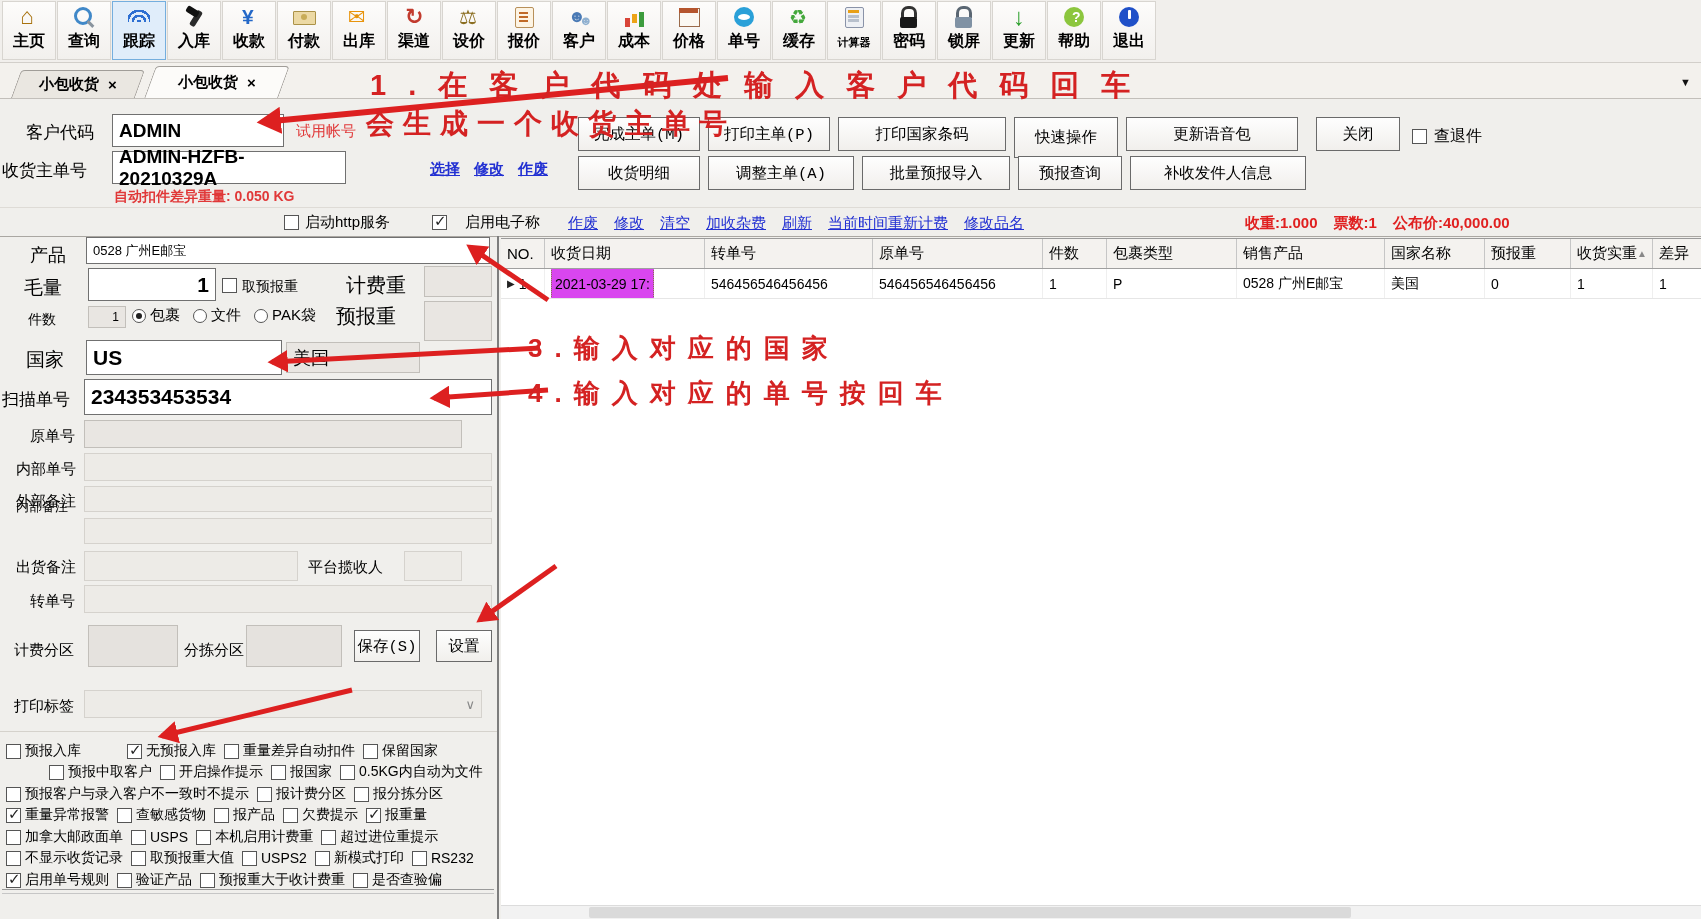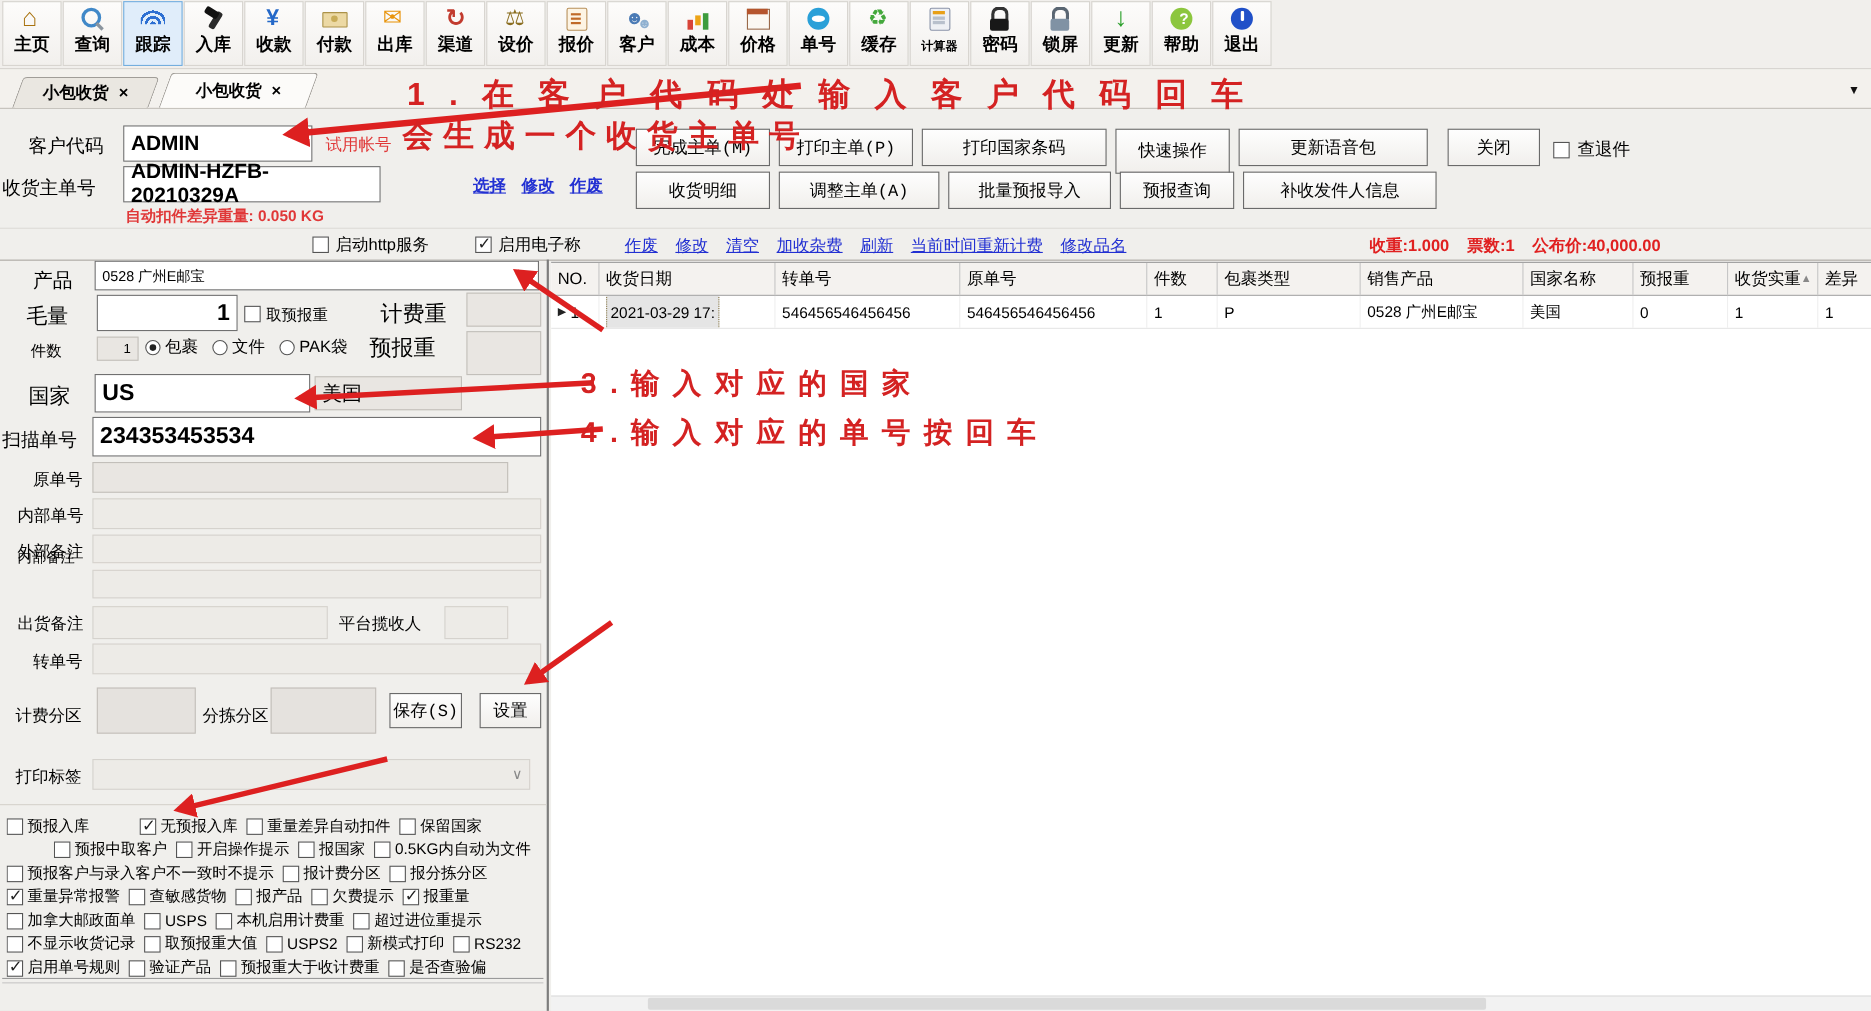--- a/index.html
+++ b/index.html
@@ -80,21 +80,21 @@
   
   .optrow{position:absolute;left:6px;width:490px;height:20px;display:flex;align-items:center;gap:8px;overflow:hidden;}
   .opt{display:flex;align-items:center;gap:4px;cursor:pointer;flex:none;}
   .opttext{font-size:14px;white-space:nowrap;}
   
   .table{position:absolute;left:501px;top:238px;right:0;bottom:13px;background:#fff;overflow:hidden;border-top:1px solid #9a9a9a;}
   .thead{display:flex;height:29px;background:#f4f2ef;border-bottom:1px solid #9f9f9f;}
   .th{flex:none;display:flex;align-items:center;padding:0 6px;font-size:15px;border-right:1px solid #c6c6c6;box-sizing:border-box;white-space:nowrap;overflow:hidden;cursor:pointer;}
   .trow{display:flex;height:29px;border-bottom:1px solid #e6e6e6;background:#fff;cursor:pointer;}
   .td{flex:none;display:flex;align-items:center;padding:0 6px;font-size:14px;border-right:1px solid #efefef;box-sizing:border-box;white-space:nowrap;overflow:hidden;}
-  .hl{background:#e5e5e5;border:1px dotted #8a7a4a;padding:12px 3px;}
+  .hl{background:#d946ef;border:1px dotted #8a7a4a;padding:12px 3px;}
   .marker{color:#222;font-size:10px;margin-right:4px;}
   .sortglyph{color:#888;font-size:10px;margin-left:auto;}
   .hscroll{position:absolute;left:501px;right:0;bottom:0;height:13px;background:#f2f2f2;border-top:1px solid #dcdcdc;}
   .hthumb{position:absolute;left:88px;width:762px;top:1px;bottom:1px;background:#dadada;border-radius:2px;cursor:pointer;}
   
   .ann{position:absolute;color:#d42222;font-weight:bold;white-space:nowrap;z-index:40;}
   .overlay{position:absolute;left:0;top:0;z-index:35;pointer-events:none;}
 </style>
 </head>
 <body>
@@ -239,21 +239,21 @@
 
   <label style="position:absolute;left:1412px;top:126px;display:flex;align-items:center;gap:7px;cursor:pointer">
     <span class="chkbox"></span>
     <span style="font-size:16px">查退件</span>
   </label>
 
   <label style="position:absolute;left:284px;top:213px;display:flex;align-items:center;gap:6px;cursor:pointer">
     <span class="chkbox"></span>
     <span style="font-size:15px">启动http服务</span>
   </label>
-  <label style="position:absolute;left:432px;top:213px;display:flex;align-items:center;gap:6px;cursor:pointer">
+  <label style="position:absolute;left:432px;top:213px;display:flex;align-items:center;gap:18px;cursor:pointer">
     <span class="chkbox checked"></span>
     <span style="font-size:15px">启用电子称</span>
   </label>
   <div id="sublinks" style="position:absolute;left:568px;top:214px;display:flex;gap:16px">
       <span class="link">作废</span>
       <span class="link">修改</span>
       <span class="link">清空</span>
       <span class="link">加收杂费</span>
       <span class="link">刷新</span>
       <span class="link">当前时间重新计费</span>

